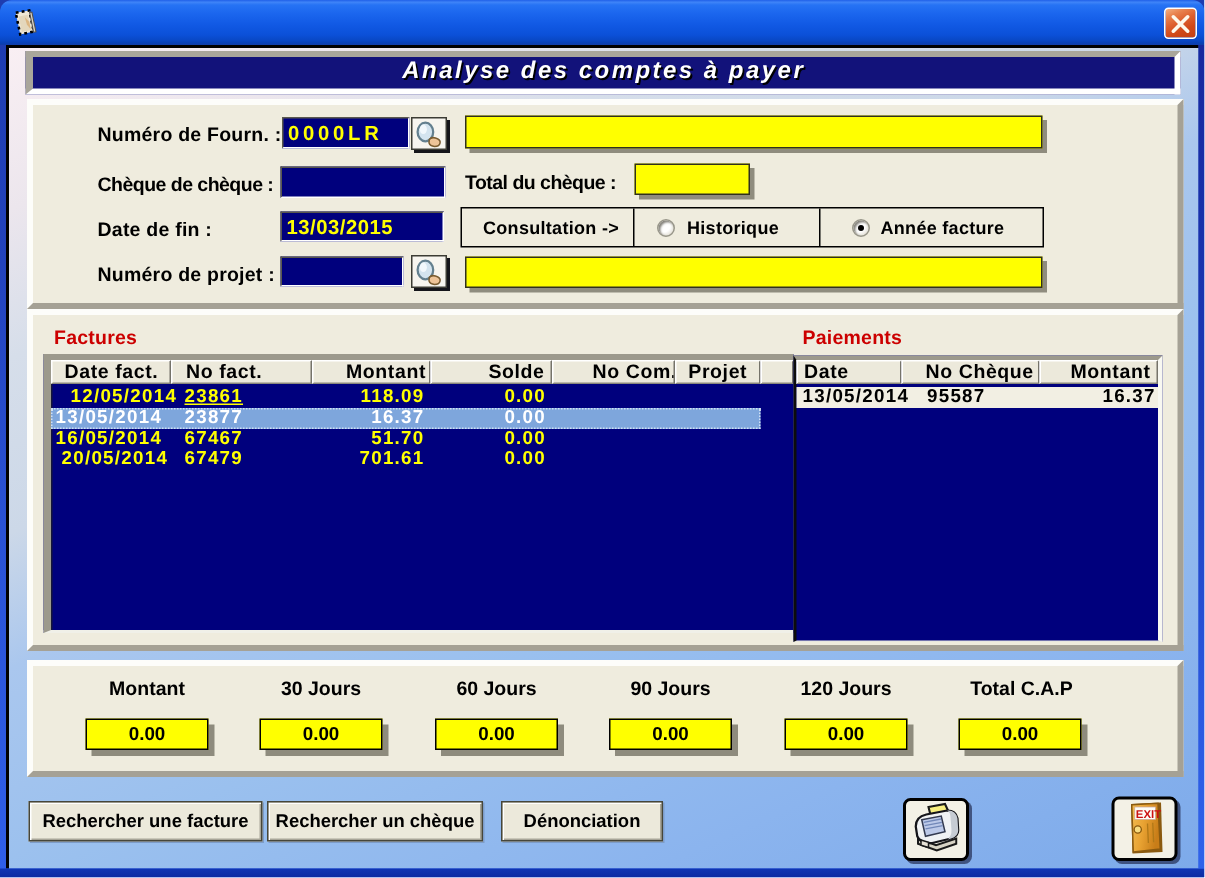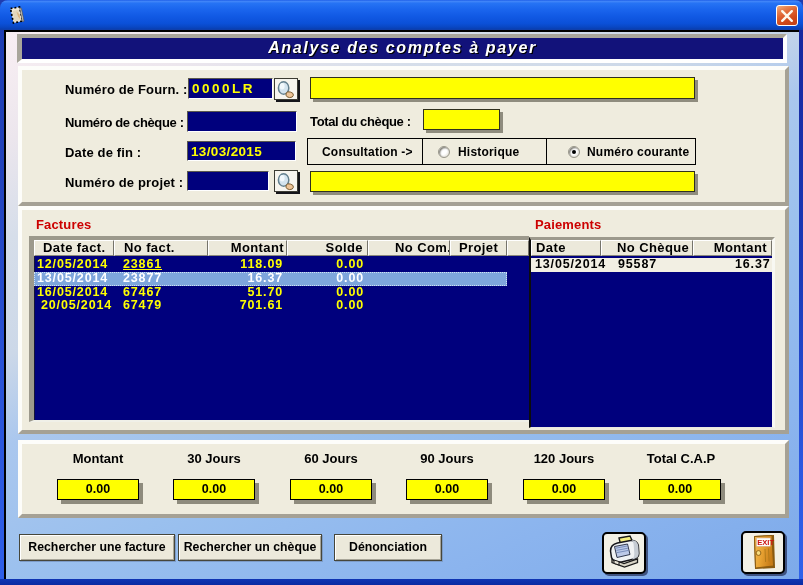--- a/index.html
+++ b/index.html
@@ -160,21 +160,21 @@
   <div id="bottomborder"></div>
   <div id="rightborder"></div>
 
   <div id="banner">Analyse des comptes à payer</div>
 
   <div class="panel" id="panel1"></div>
   <div class="panel" id="panel2"></div>
   <div class="panel" id="panel3"></div>
 
   <div class="lbl" style="left:65px; top:82px;">Numéro de Fourn. :</div>
-  <div class="lbl" style="left:65px; top:115px; letter-spacing:-0.35px;">Numéro de chèque :</div>
+  <div class="lbl" style="left:65px; top:115px; letter-spacing:-0.35px;">Chèque de chèque :</div>
   <div class="lbl" style="left:65px; top:145px;">Date de fin :</div>
   <div class="lbl" style="left:65px; top:175px;">Numéro de projet :</div>
 
   <div class="navyfield" style="left:188px; top:78px;  width:85px;  height:21px; letter-spacing:2.5px;">0000LR</div>
   <div class="navyfield" style="left:187px; top:111px; width:110px; height:21px;"></div>
   <div class="navyfield" style="left:187px; top:141px; width:109px; height:20px;">13/03/2015</div>
   <div class="navyfield" style="left:187px; top:171px; width:82px;  height:20px;"></div>
 
   <div class="findbtn" style="left:274px; top:78px;">
     <svg width="21" height="20" viewBox="0 0 21 20">
@@ -198,38 +198,38 @@
   <div class="yellowfield" style="left:423px; top:109px; width:77px; height:21px;"></div>
   <div class="yellowfield" style="left:310px; top:171px; width:385px; height:21px;"></div>
 
   <div id="consultbox">
     <div class="lbl" style="left:14px; top:6px; font-size:12px; letter-spacing:0.2px;">Consultation -&gt;</div>
     <div class="vline" style="left:114px;"></div>
     <div class="radio" style="left:130px; top:7px;"></div>
     <div class="lbl" style="left:150px; top:6px; font-size:12px; letter-spacing:0.2px;">Historique</div>
     <div class="vline" style="left:238px;"></div>
     <div class="radio sel" style="left:260px; top:7px;"></div>
-    <div class="lbl" style="left:279px; top:6px; font-size:12px; letter-spacing:0.2px;">Numéro courante</div>
+    <div class="lbl" style="left:279px; top:6px; font-size:12px; letter-spacing:0.2px;">Année facture</div>
   </div>
 
   <div class="lbl" style="left:36px; top:217px; color:#CC0000;">Factures</div>
   <div class="lbl" style="left:535px; top:217px; color:#CC0000;">Paiements</div>
 
   <div class="grid" id="gridF">
     <div class="ghead">
       <div class="hc" style="width:80px; padding-left:8px;">Date fact.</div>
       <div class="hc" style="width:94px; padding-left:9px;">No fact.</div>
       <div class="hc" style="width:79px; text-align:right; padding-right:2px;">Montant</div>
       <div class="hc" style="width:81px; text-align:right; padding-right:4px;">Solde</div>
       <div class="hc" style="width:82px; padding-left:26px;">No Com.</div>
       <div class="hc" style="width:57px; text-align:center;">Projet</div>
       <div class="hc" style="width:22px;"></div>
     </div>
     <div class="grow" style="left:0; top:18px;">
-      <div style="width:80px; padding-left:3px;">12/05/2014</div>
+      <div style="width:80px; padding-left:13px;">12/05/2014</div>
       <div style="width:94px; padding-left:9px;text-decoration:underline;">23861</div>
       <div style="width:79px; text-align:right; padding-right:4px;">118.09</div>
       <div style="width:81px; text-align:right; padding-right:4px;">0.00</div>
     </div>
     <div class="grow" style="left:0; top:31.8px; background:#7EA6DC; color:#fff; width:473px; outline:1px dotted rgba(230,240,250,0.8); outline-offset:-1px;">
       <div style="width:80px; padding-left:3px;">13/05/2014</div>
       <div style="width:94px; padding-left:9px;">23877</div>
       <div style="width:79px; text-align:right; padding-right:4px;">16.37</div>
       <div style="width:81px; text-align:right; padding-right:4px;">0.00</div>
     </div>

